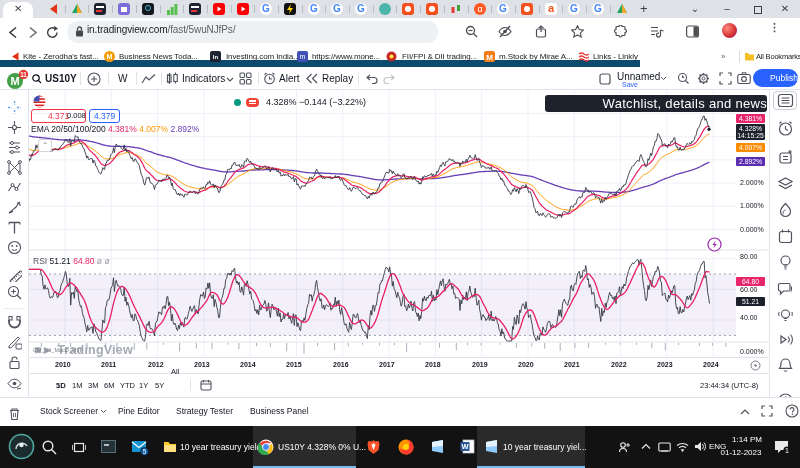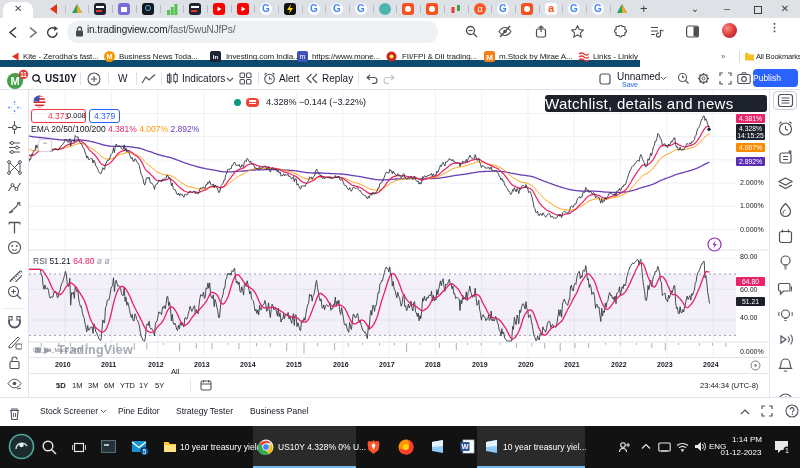--- a/index.html
+++ b/index.html
@@ -19,30 +19,30 @@
 #omni{position:absolute;left:67px;top:3px;width:371px;height:22px;border-radius:11px;background:#eef1f4}
 #urltxt{position:absolute;left:87px;top:6px;font-size:10px;color:#202124;letter-spacing:-.1px}
 .tbi{position:absolute;top:7px}
 
 #bookmarks{position:absolute;left:0;top:47px;width:640px;height:20px;background:#fff;border-bottom:7px solid #0c4a6e}
 .bm{position:absolute;top:5px;font-size:8px;color:#202124;white-space:nowrap;letter-spacing:-.1px}
 
 #tvheader{position:absolute;left:0;top:67px;width:800px;height:23px;background:#fff;border-bottom:1px solid #e0e3eb}
 .hdt{position:absolute;top:6px;font-size:10px;color:#131722;white-space:nowrap}
 .hsep{position:absolute;top:5px;width:1px;height:13px;background:#e0e3eb}
-#publish{position:absolute;left:753px;top:2px;width:45px;height:18px;background:#2962ff;border-radius:4px;
- color:#fff;font-size:8.5px;text-align:left;line-height:18px}
+#publish{position:absolute;left:753px;top:2px;width:45px;height:18px;background:#2962ff;border-radius:9px;
+ color:#fff;font-size:8.5px;text-align:right;line-height:18px}
 
 #leftbar{position:absolute;left:0;top:90px;width:29px;height:336px;background:#fff;border-right:1px solid #e0e3eb}
 #rightbar{position:absolute;left:769px;top:90px;width:31px;height:336px;background:#fff;border-left:1px solid #e0e3eb}
 .axlbl{position:absolute;left:740px;font-size:7px;color:#131722}
 .badge{position:absolute;left:736px;width:29px;font-size:6.8px;color:#fff;text-align:center;border-radius:1px;padding:1px 0}
 .legrow{position:absolute;white-space:nowrap}
 #tooltip{position:absolute;left:545px;top:95px;width:222px;height:17px;background:#1e222d;border-radius:3px;
- color:#fff;font-size:15px;text-align:left;line-height:17px;letter-spacing:.3px}
+ color:#fff;font-size:13px;text-align:right;line-height:17px;letter-spacing:.3px}
 
 #timeaxis{position:absolute;left:30px;top:357px;width:739px;height:16px;background:#fff;border-top:1px solid #e0e3eb}
 .yr{position:absolute;top:4px;font-size:7px;color:#131722;font-weight:bold}
 #rangerow{position:absolute;left:30px;top:373px;width:739px;height:24px;background:#fff;border-top:1px solid #e0e3eb}
 .rng{position:absolute;top:8px;font-size:7.5px;color:#131722}
 #footer{position:absolute;left:0;top:397px;width:800px;height:29px;background:#fff;border-top:1px solid #e0e3eb}
 .ftt{position:absolute;top:9px;font-size:8.5px;color:#131722;white-space:nowrap}
 
 #taskbar{position:absolute;left:0;top:426px;width:800px;height:42px;background:#121212}
 .tkt{position:absolute;color:#fff;font-size:8.5px;white-space:nowrap}

